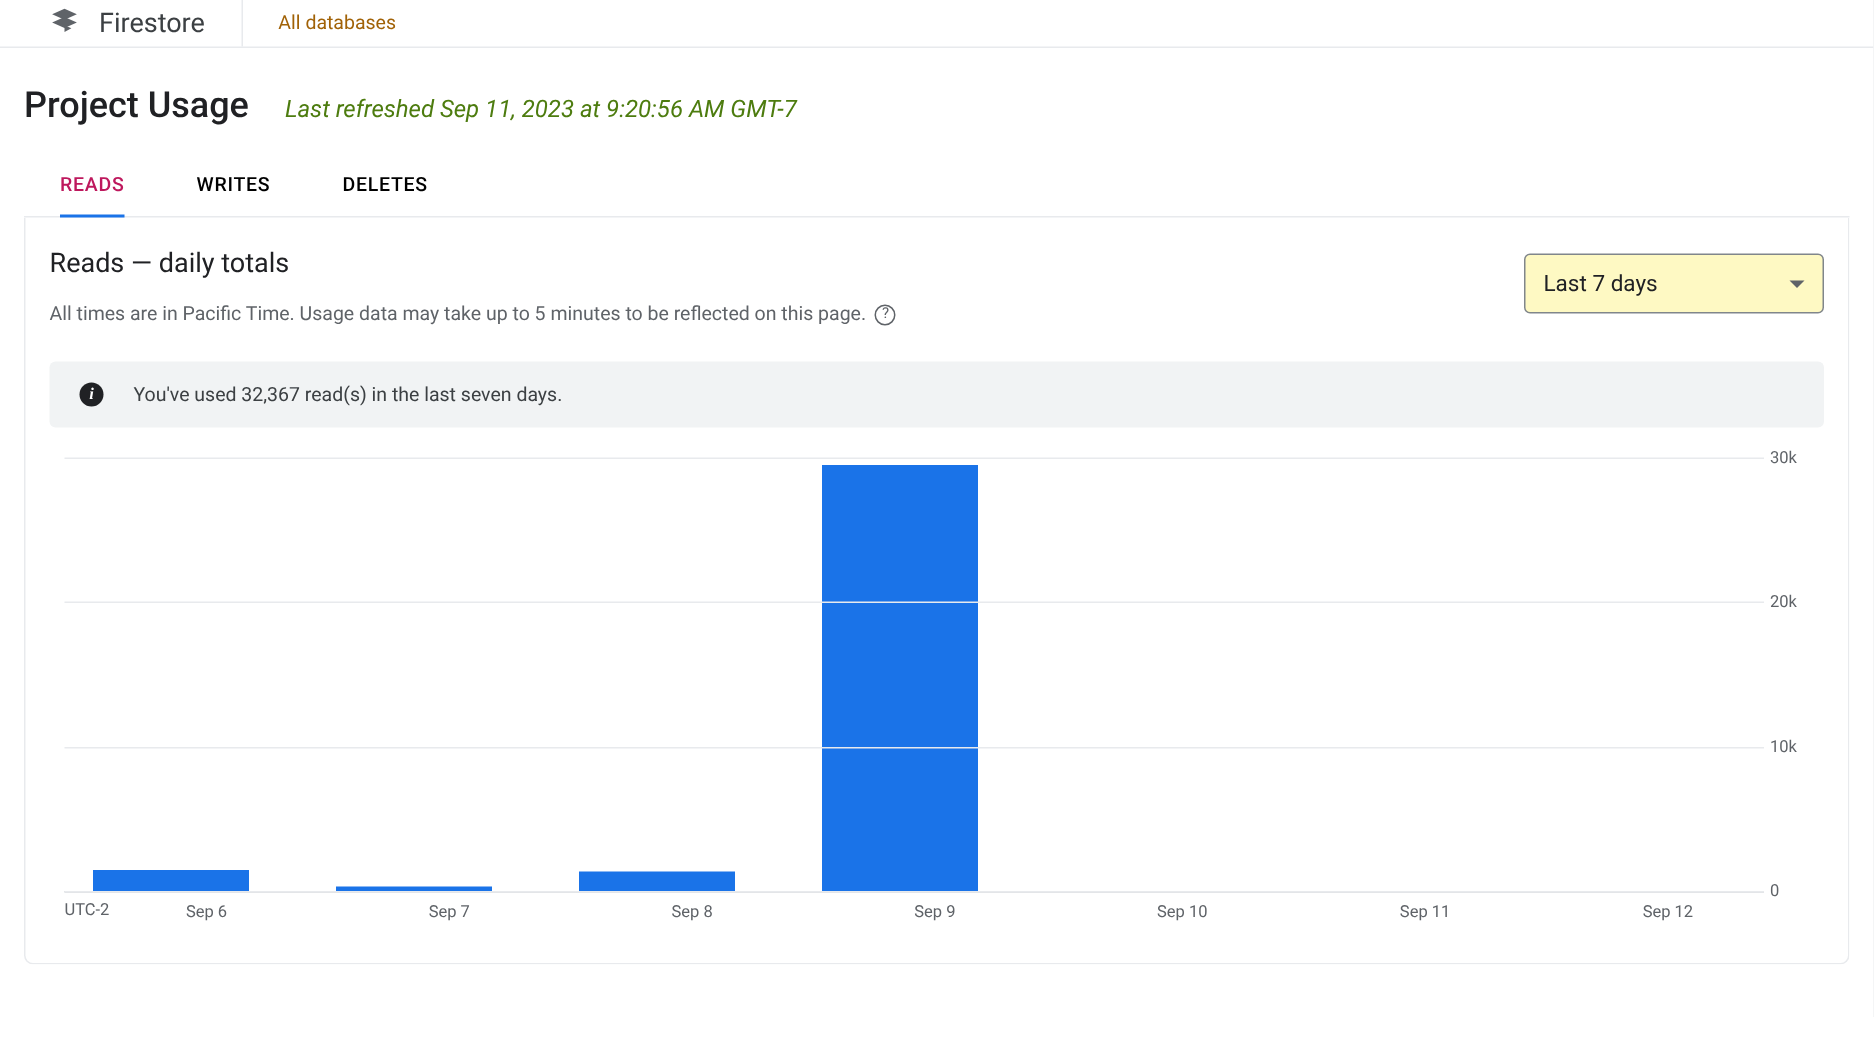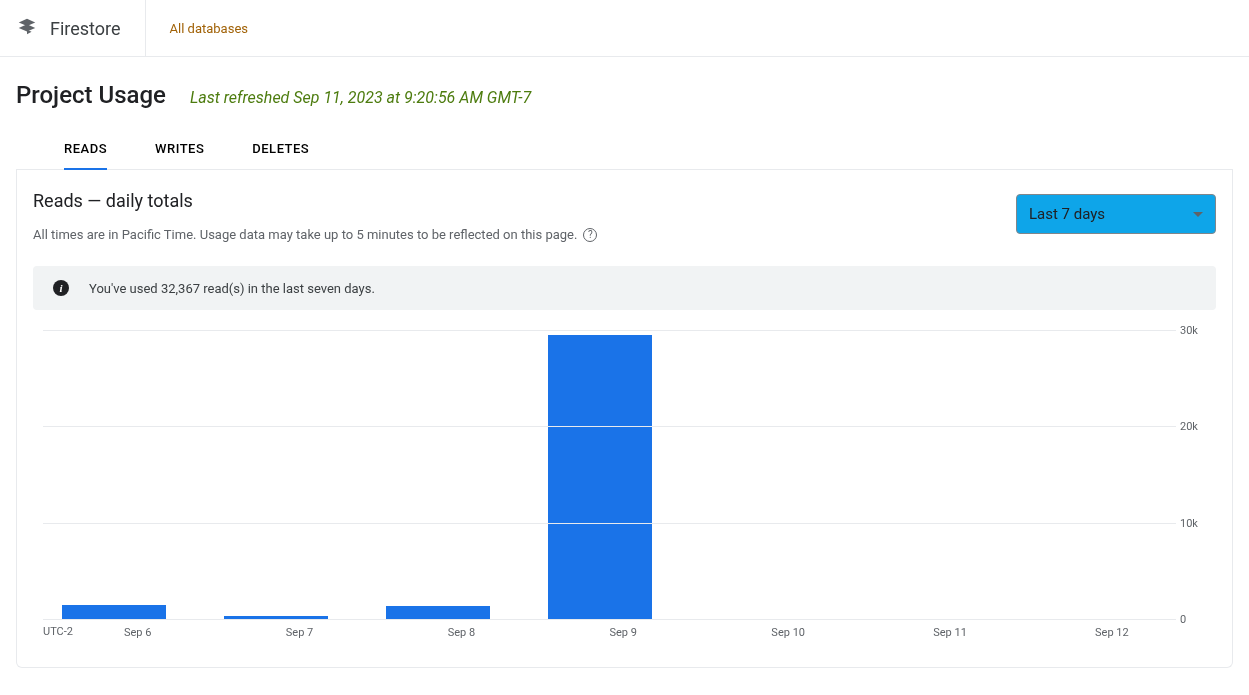--- a/index.html
+++ b/index.html
@@ -6,23 +6,23 @@
   body {
     font-family: "Google Sans", Roboto, "Helvetica Neue", Arial, sans-serif;
     color: #202124;
     background: #fff;
     font-size: 13px;
     width: 1249px;
   }
   .topbar {
     display: flex;
     align-items: center;
-    height: 57px;
+    height: 32px;
     border-bottom: 1px solid #e8eaed;
-    padding: 0 16px;
+    padding: 0 32px;
   }
   .topbar .logo {
     display: flex;
     align-items: center;
     gap: 12px;
     padding-right: 24px;
     border-right: 1px solid #e8eaed;
     height: 100%;
   }
   .topbar .logo svg { width: 22px; height: 22px; }
@@ -66,23 +66,22 @@
     font-size: 13px;
     font-weight: 500;
     letter-spacing: 0.5px;
     color: #000000;
     padding: 12px 0;
     cursor: pointer;
     border-bottom: 2px solid transparent;
     margin-bottom: -1px;
   }
   .tab.active {
-    color: #000000;
+    color: #be185d;
     border-bottom-color: #1a73e8;
-    margin-left: 24px;
   }
   .card {
     border: 1px solid #e8eaed;
     border-top: none;
     border-radius: 0 0 6px 6px;
     padding: 20px 16px 28px 16px;
   }
   .card-header {
     display: flex;
     justify-content: space-between;
@@ -115,21 +114,21 @@
   .range-select {
     border: 1px solid #80868b;
     border-radius: 4px;
     padding: 10px 12px;
     min-width: 200px;
     display: flex;
     justify-content: space-between;
     align-items: center;
     font-size: 15px;
     cursor: pointer;
-    background: #0ea5e9;
+    background: #fef9c3;
     margin-top: 4px;
   }
   .range-select .caret {
     width: 0; height: 0;
     border-left: 5px solid transparent;
     border-right: 5px solid transparent;
     border-top: 5px solid #5f6368;
   }
   .banner {
     background: #f1f3f4;

